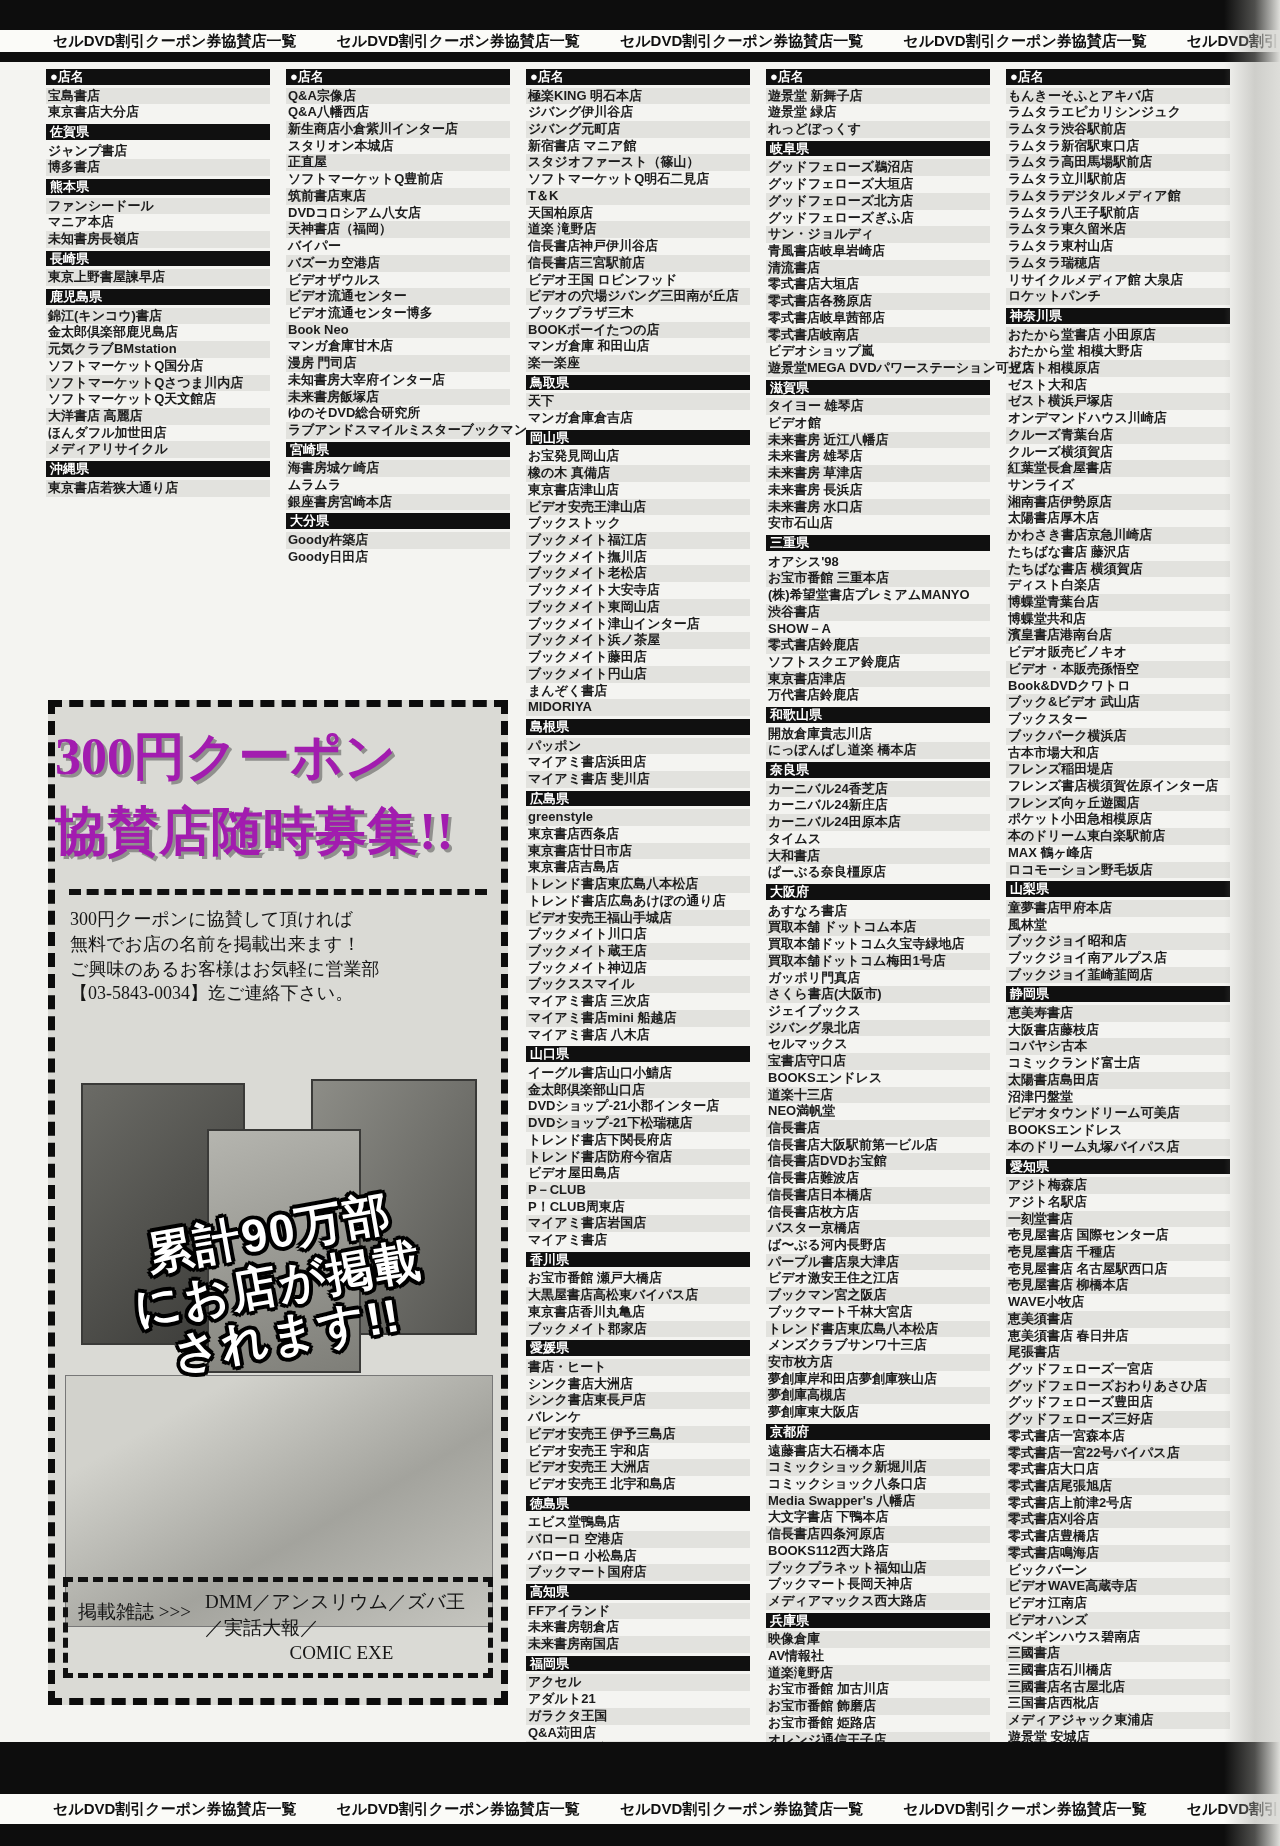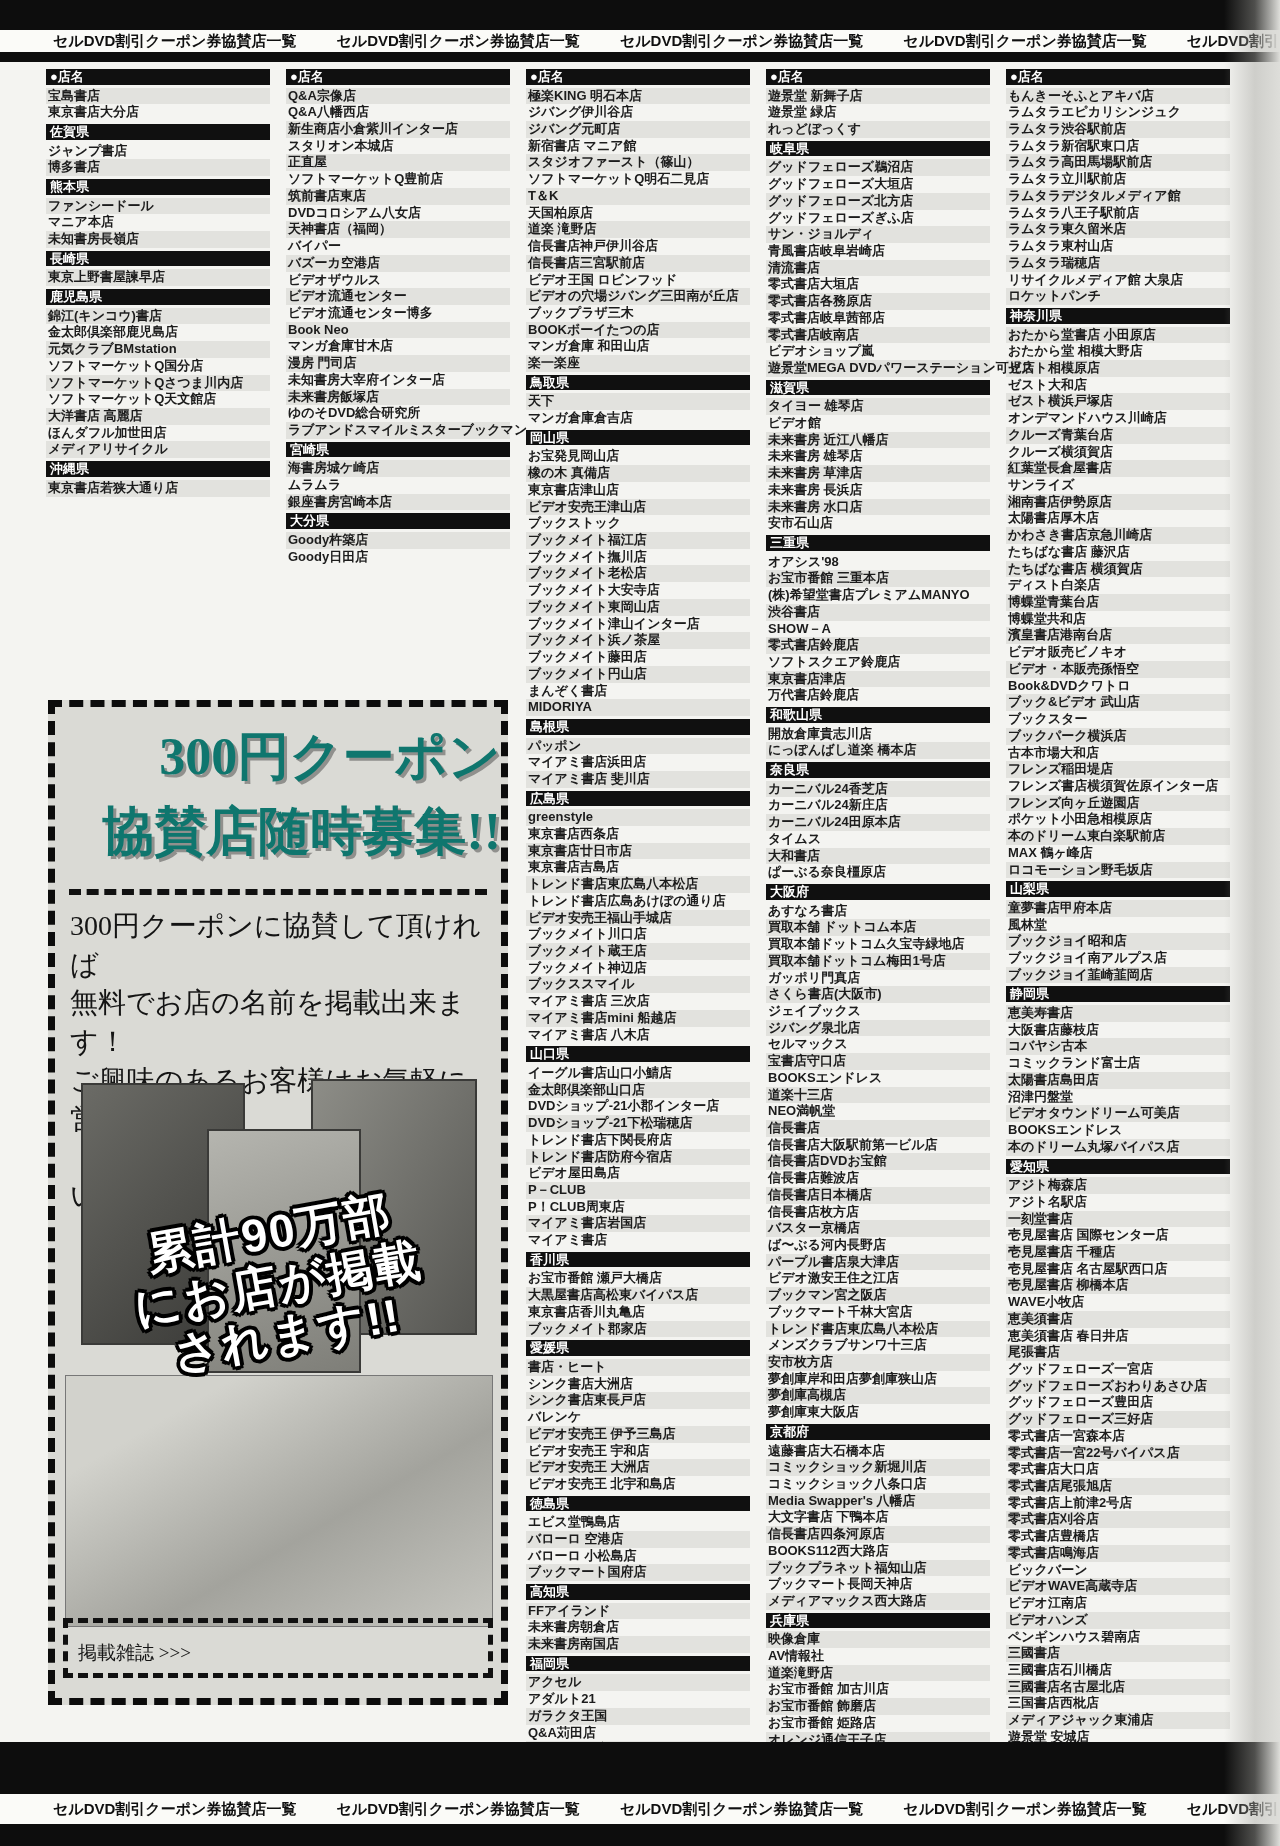--- a/index.html
+++ b/index.html
@@ -20,26 +20,26 @@
   .col{position:absolute;top:0;width:224px;}
   #col-1{left:46px;}#col-2{left:286px;}#col-3{left:526px;}#col-4{left:766px;}#col-5{left:1006px;}
   .row{height:16.72px;line-height:16.9px;font-size:13px;font-weight:700;color:#1c1c1c;
        white-space:nowrap;padding-left:2px;box-sizing:border-box;}
   .row:nth-child(even){background:rgba(110,110,104,0.13);}
   .row.head,.row.pref{background:#101010 !important;color:#ffffff;padding-left:4px;
        height:15.6px;line-height:15.8px;margin:3px 0;}
   
   #ad{position:absolute;left:48px;top:700px;width:460px;height:1005px;background:#dadad5;
       border:7px dashed #0c0c0c;box-sizing:border-box;}
-  .ad-title{position:absolute;top:12px;left:0;width:100%;text-align:right;
+  .ad-title{position:absolute;top:12px;left:0;width:100%;text-align:left;
       font-family:"Liberation Serif","DejaVu Serif",serif;font-weight:700;font-size:52px;
-      line-height:1.45;color:#0f766e;text-shadow:3px 3px 0 rgba(70,70,70,0.5);}
+      line-height:1.45;color:#a21caf;text-shadow:3px 3px 0 rgba(70,70,70,0.5);}
   .ad-sep{position:absolute;top:182px;left:14px;right:14px;border-top:6px dashed #111;}
   .ad-body{position:absolute;top:200px;left:0;width:100%;padding:0 15px;box-sizing:border-box;
-      font-family:"Liberation Serif","DejaVu Serif",serif;font-size:28px;line-height:1.38;color:#141414;}
+      font-family:"Liberation Serif","DejaVu Serif",serif;font-size:18px;line-height:1.38;color:#141414;}
   .covers{position:absolute;top:372px;left:0;width:100%;height:555px;}
   .cover{position:absolute;border:2px solid #3a3a38;}
   .cover.c1{left:26px;top:4px;width:160px;height:258px;background:linear-gradient(135deg,#6b6b66,#393936);}
   .cover.c2{right:24px;top:0;width:162px;height:252px;background:linear-gradient(120deg,#8d8d87,#565652);}
   .cover.c3{left:152px;top:50px;width:150px;height:240px;background:linear-gradient(160deg,#b5b5af,#7e7e78);}
   .art{position:absolute;left:10px;top:296px;width:426px;height:250px;border:1px solid #777;
        background:linear-gradient(150deg,#d2d2cc 20%,#a3a39d 60%,#c6c6c0);}
   .banner{position:absolute;left:0;top:128px;width:100%;transform:rotate(-10deg);text-align:center;z-index:5;}
   .banner div{font-size:46px;font-weight:900;color:#ffffff;line-height:1.12;letter-spacing:2px;
       text-shadow:-3px -3px 0 #000,3px -3px 0 #000,-3px 3px 0 #000,3px 3px 0 #000,0 4px 0 #000,4px 0 0 #000,-4px 0 0 #000,0 -4px 0 #000;}
@@ -447,20 +447,24 @@
     <div class="cover c3"></div>
     <div class="art"></div>
     <div class="banner">
       <div>累計90万部</div>
       <div>にお店が掲載</div>
       <div>されます!!</div>
     </div>
   </div>
   <div class="mags">
     <div class="lbl">掲載雑誌 &gt;&gt;&gt;</div>
+    <div class="lst">
+      <div>DMM／アンスリウム／ズバ王／実話大報／</div>
+      <div>COMIC EXE</div>
+    </div>
   </div>
 </div>
 
 <div class="band" id="band-bot1"></div>
 <div class="strip" id="strip-bottom">
     <div class="strip-text">セルDVD割引クーポン券協賛店一覧</div>
     <div class="strip-text">セルDVD割引クーポン券協賛店一覧</div>
     <div class="strip-text">セルDVD割引クーポン券協賛店一覧</div>
     <div class="strip-text">セルDVD割引クーポン券協賛店一覧</div>
     <div class="strip-text">セルDVD割引クーポン券協賛店一覧</div>

